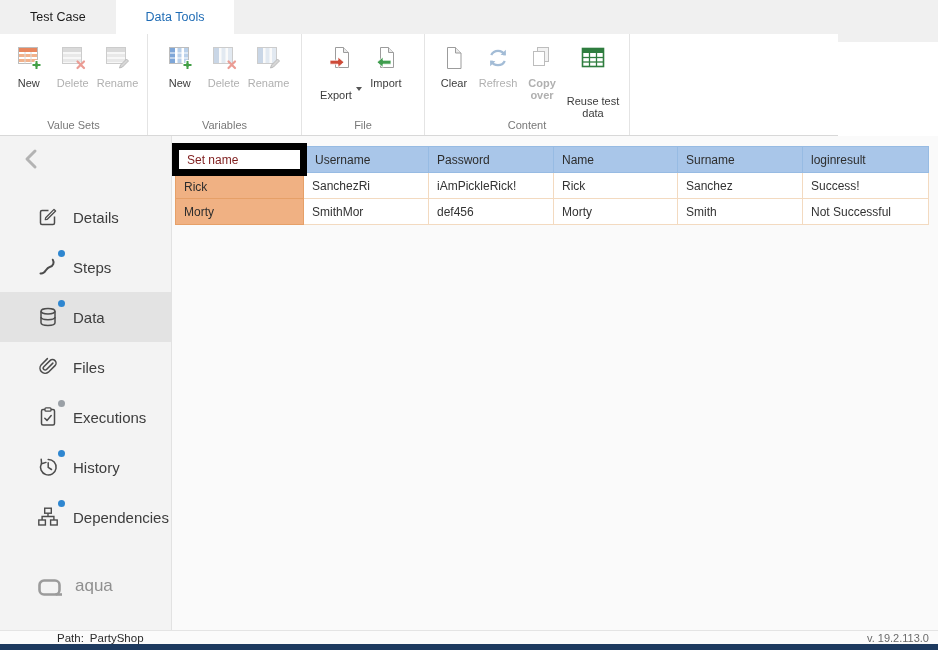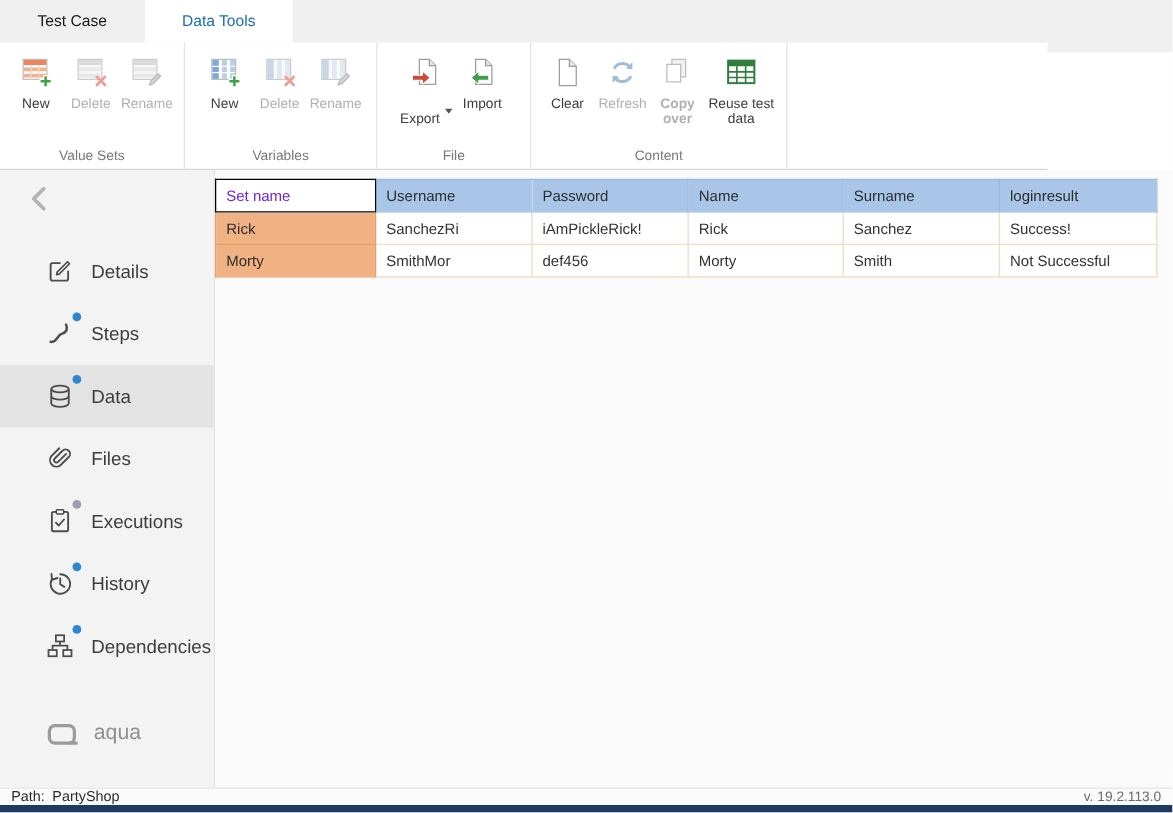--- a/index.html
+++ b/index.html
@@ -17,48 +17,48 @@
   .rbtns{display:flex;justify-content:center;align-items:flex-start;}
   .rbtn{display:flex;flex-direction:column;align-items:center;min-width:44px;padding:2px 2px;cursor:pointer;}
   .rbtn .ricon{width:30px;height:30px;display:flex;align-items:center;justify-content:center;}
   .rlabel{font-size:11px;color:#3c3c3c;text-align:center;line-height:12px;margin-top:4px;}
   .rbtn.disabled .rlabel{color:#b0b0b0;}
   .glabel{position:absolute;bottom:4px;left:0;width:100%;text-align:center;font-size:11px;color:#787878;}
   .exp{display:flex;align-items:center;gap:4px;margin-top:4px;}
   .exp .rlabel{margin-top:12px;}
   .caret{width:0;height:0;border-left:3.5px solid transparent;border-right:3.5px solid transparent;border-top:4px solid #555;}
   .w36{max-width:40px;font-weight:bold;}
-  .w58{max-width:58px;}
+  .w58{max-width:58px;gap:18px;}
 
   
   .sidebar{position:absolute;top:136px;left:0;width:172px;height:494px;background:#f3f3f3;border-right:1px solid #e2e2e2;}
   .back{padding:12px 0 0 22px;height:44px;cursor:pointer;}
   .nav{margin-top:12px;}
   .nav-item{height:50px;display:flex;align-items:center;padding-left:36px;cursor:pointer;}
   .nav-item.selected{background:#e3e3e3;}
   .nav-icon{width:24px;height:24px;position:relative;margin-right:13px;flex:none;}
   .badge{position:absolute;top:-5px;right:-5px;width:7px;height:7px;border-radius:50%;}
   .badge.blue{background:#2e86d0;}
   .badge.gray{background:#9aa0a6;}
   .nav-label{font-size:15px;color:#3d3d3d;}
   .logo{position:absolute;bottom:30px;left:36px;display:flex;align-items:flex-start;gap:9px;}
   .logo-text{font-size:17px;color:#8f8f8f;}
 
   
   .content{position:absolute;top:136px;left:172px;width:766px;height:494px;background:#fafafa;overflow:hidden;}
   .datatable{border-collapse:collapse;margin-top:7px;table-layout:fixed;}
   .datatable th,.datatable td{height:26px;padding:0 8px;font-size:12px;text-align:left;font-weight:normal;overflow:hidden;white-space:nowrap;}
-  th.setname-h{background:#fff;border:1px solid #000000;color:#6d28d9;}
+  th.setname-h{background:#fff;border:7px solid #000000;color:#7f1d1d;}
   th.blue-h{background:#a9c6e9;border:1px solid #97bbe3;color:#2d2d2d;}
   td.set-cell{background:#f0b183;border:1px solid #e6a068;color:#2d2d2d;}
   td.cell{background:#fff;border:1px solid #f3dac0;color:#333;}
 
   
   .statusbar{position:absolute;top:630px;left:0;width:938px;height:14px;background:#fbfbfb;border-top:1px solid #e4e4e4;display:flex;align-items:center;justify-content:space-between;padding:0 9px;}
-  .path{font-size:11.5px;color:#2b2b2b;display:flex;gap:6px;}
+  .path{font-size:11.5px;color:#2b2b2b;display:flex;gap:6px;margin-left:48px;}
   .version{font-size:11px;color:#6b6b6b;}
   .bottombar{position:absolute;top:644px;left:0;width:938px;height:6px;background:#1d3a5f;}
 </style>
 </head>
 <body>
 
 <div class="tabstrip">
   <div class="tab">Test Case</div>
   <div class="tab active">Data Tools</div>
 </div>

